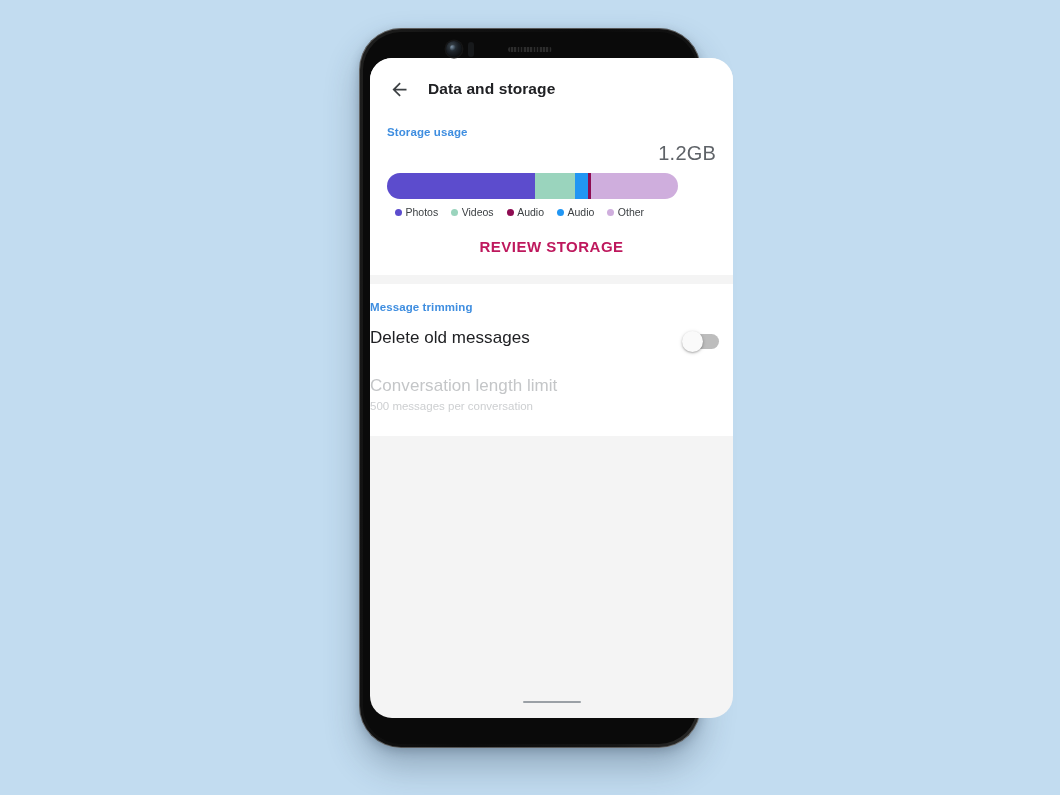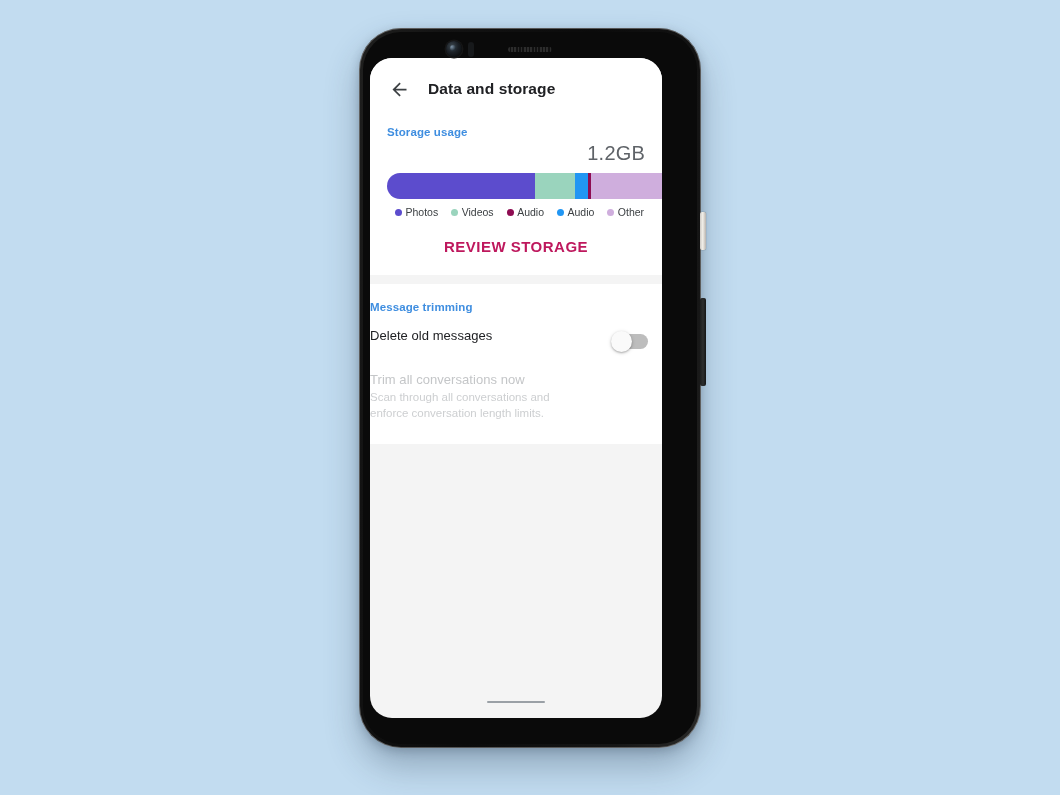--- a/index.html
+++ b/index.html
@@ -35,21 +35,21 @@
   #power-button{ top:184px; width:6px; height:38px;
     background:linear-gradient(90deg,#cdc9c4,#f2efe9 45%,#b9b4ae);
     box-shadow:0 0 1px rgba(0,0,0,.6); }
   #volume-button{ top:270px; width:6px; height:88px;
     background:linear-gradient(90deg,#1d1d1d,#2e2e2e 50%,#141414); }
 
   
   #phone-screen{
     position:absolute;
     left:11px; top:30px;
-    width:292px; height:660px;
+    width:363px; height:660px;
     border-radius:22px;
     background:#f4f4f4;
     overflow:hidden;
     z-index:3;
   }
 
   
   #front-camera{
     position:absolute; z-index:4;
     left:87px; top:13px; width:16px; height:16px;
@@ -120,21 +120,21 @@
     font-family:inherit;
     font-size:15px; font-weight:bold; letter-spacing:.5px;
     color:#be185d; cursor:pointer;
   }
 
   #card-gap{ height:9px; background:#f4f4f4; }
 
   #trimming-card{ padding:17px 17px 22px 0; }
 
   .setting-row{ position:relative; padding-right:58px; }
-  .setting-title{ font-size:13px; color:#202124; letter-spacing:.05px; }
+  .setting-title{ font-size:17px; color:#202124; letter-spacing:.05px; }
   .setting-sub{ font-size:11.5px; color:#5f6368; line-height:1.42; margin-top:2px; }
   .setting-row.disabled .setting-title{ color:#c4c6c8; }
   .setting-row.disabled .setting-sub{ color:#cdcfd1; }
 
   #delete-old-messages-row{ margin-top:15px; }
   #conversation-length-row{ margin-top:28px; }
   #trim-now-row{ margin-top:29px; }
 
   #delete-old-messages-toggle{
     position:absolute; right:-3px; top:6px;
@@ -224,22 +224,22 @@
     <div class="card" id="trimming-card">
       <div class="section-header">Message trimming</div>
 
       <div class="setting-row" id="delete-old-messages-row">
         <div class="setting-title">Delete old messages</div>
         <div id="delete-old-messages-toggle">
           <span class="knob"></span>
         </div>
       </div>
 
-
-      <div class="setting-row disabled" id="trim-now-row">
-        <div class="setting-title">Trim all conversations now</div>
-        <div class="setting-sub">Scan through all conversations and enforce conversation length limits.</div>
-      </div>
+      <div class="setting-row disabled" id="conversation-length-row">
+        <div class="setting-title">Conversation length limit</div>
+        <div class="setting-sub">500 messages per conversation</div>
+      </div>
+
     </div>
 
     <div id="home-indicator"></div>
   </div>
 </div>
 
 </body></html>

